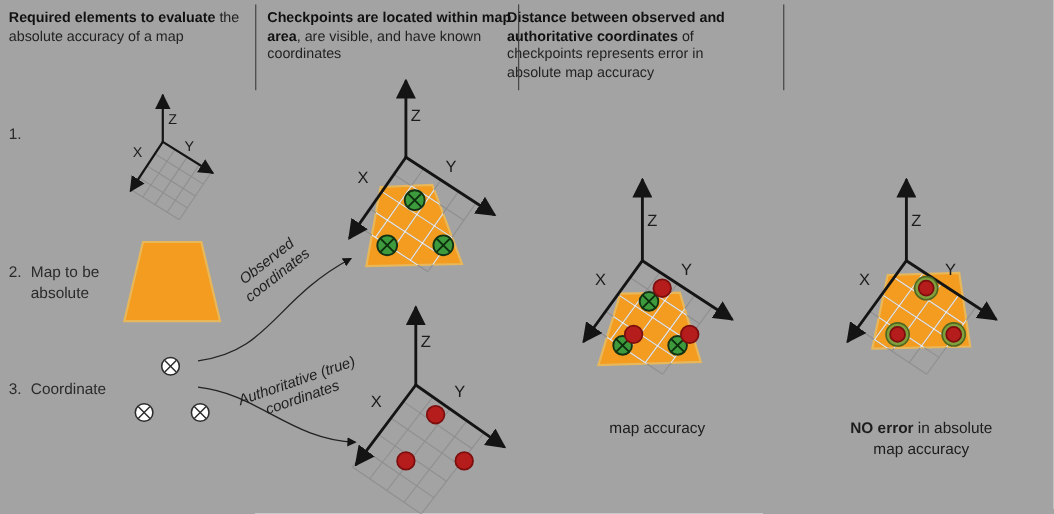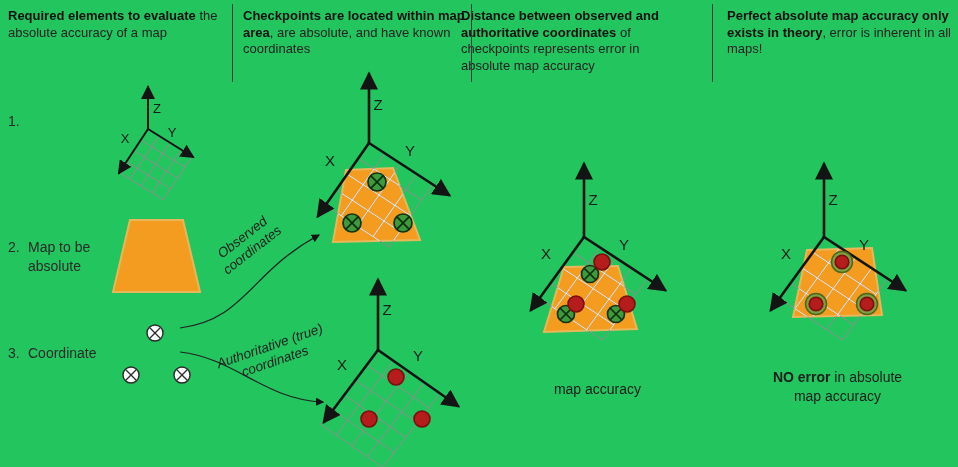--- a/index.html
+++ b/index.html
@@ -1,16 +1,16 @@
 <!DOCTYPE html>
 <html><head>
 <meta charset="utf-8">
 <style>
   html,body{margin:0;padding:0;background:#fff;}
-  .canvas{position:relative;width:958px;height:467px;background:#22c55e;
+  .canvas{position:relative;width:958px;height:467px;background:#a3a3a3;
           font-family:"Liberation Sans",sans-serif;color:#1c1c1c;overflow:hidden;}
   .hdr{position:absolute;top:8px;font-size:13px;line-height:16.5px;color:#222;}
   .hdr b{font-weight:bold;color:#111;}
   .vdiv{position:absolute;top:4px;height:78px;width:1px;background:#3c3c3c;}
   .li{position:absolute;display:flex;font-size:14px;line-height:19px;color:#2a2a2a;}
   .li .num{width:20px;flex:none;}
   svg.abs{position:absolute;overflow:visible;}
   .axis{stroke:#141414;stroke-width:2.6;fill:none;stroke-linecap:round;}
   .axis-sm{stroke:#141414;stroke-width:2;fill:none;stroke-linecap:round;}
   .flow{stroke:#222;stroke-width:1.2;fill:none;}
@@ -29,27 +29,24 @@
     </marker>
   </defs>
 </svg>
 
 <div class="canvas">
 
   <div class="hdr" style="left:8px;width:222px">
     <b>Required elements to evaluate</b><span> the absolute accuracy of a map</span>
   </div>
   <div class="hdr" style="left:243px;width:226px">
-    <b>Checkpoints are located within map area</b><span>, are absolute, and have known coordinates</span>
+    <b>Checkpoints are located within map area</b><span>, are visible, and have known coordinates</span>
   </div>
   <div class="hdr" style="left:461px;width:224px">
     <b>Distance between observed and authoritative coordinates</b><span> of checkpoints represents error in absolute map accuracy</span>
-  </div>
-  <div class="hdr" style="left:727px;width:226px">
-    <b>Perfect absolute map accuracy only exists in theory</b><span>, error is inherent in all maps!</span>
   </div>
 
   <div class="vdiv" style="left:232px"></div>
   <div class="vdiv" style="left:471px"></div>
   <div class="vdiv" style="left:712px"></div>
 
   <div class="li" style="left:8px;top:112px">
     <span class="num">1.</span>
   </div>
   <div class="li" style="left:8px;top:238px">
@@ -289,18 +286,18 @@
     <text class="axlbl" x="119" y="95">Y</text>
     <g>
         <circle cx="97" cy="107" r="10.5" fill="#7FA03C" stroke="#50661F" stroke-width="1.5"></circle>
         <circle cx="97" cy="107" r="6.8" fill="#B51C1C" stroke="#7C0E0E" stroke-width="1.6"></circle>
         <circle cx="71" cy="149" r="10.5" fill="#7FA03C" stroke="#50661F" stroke-width="1.5"></circle>
         <circle cx="71" cy="149" r="6.8" fill="#B51C1C" stroke="#7C0E0E" stroke-width="1.6"></circle>
         <circle cx="122" cy="149" r="10.5" fill="#7FA03C" stroke="#50661F" stroke-width="1.5"></circle>
         <circle cx="122" cy="149" r="6.8" fill="#B51C1C" stroke="#7C0E0E" stroke-width="1.6"></circle>
       </g>
   </svg>
-  <div class="cap" style="left:745px;top:368px;width:185px">
+  <div class="cap" style="left:745px;top:380px;width:185px">
     <div><b>NO error</b><span> in absolute</span></div>
     <div>map accuracy</div>
   </div>
 
 </div>
 
 </body></html>

